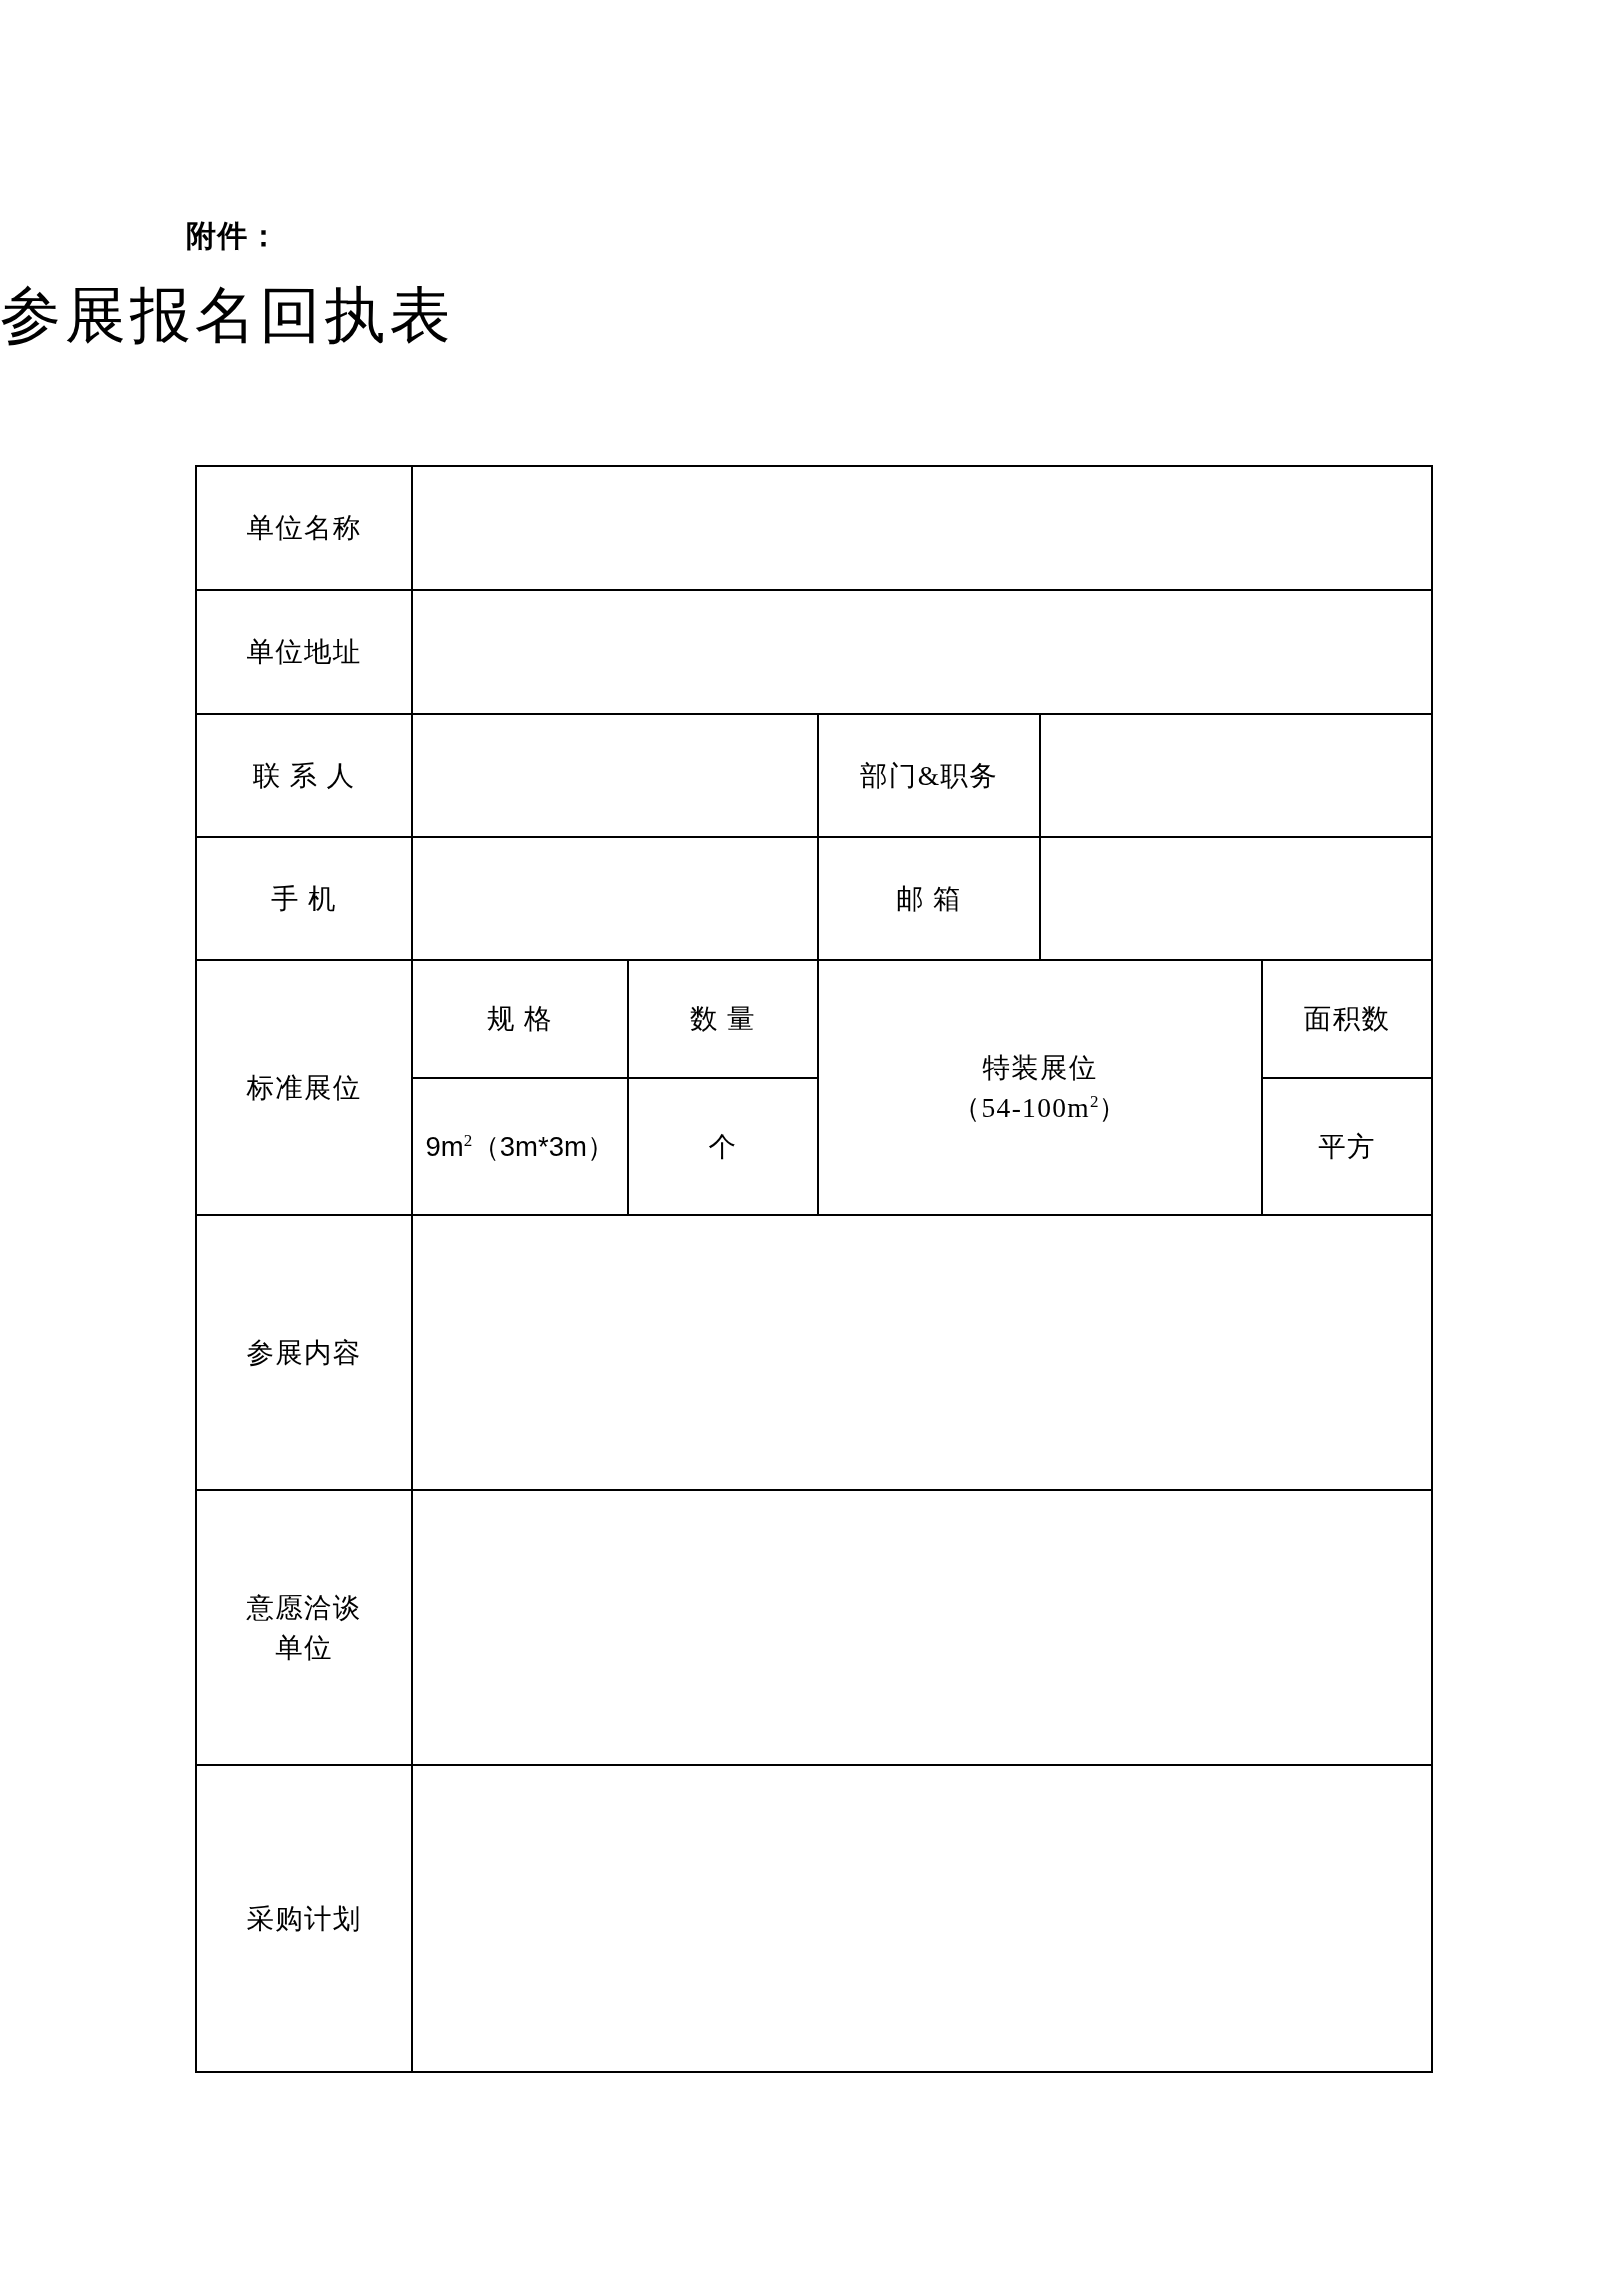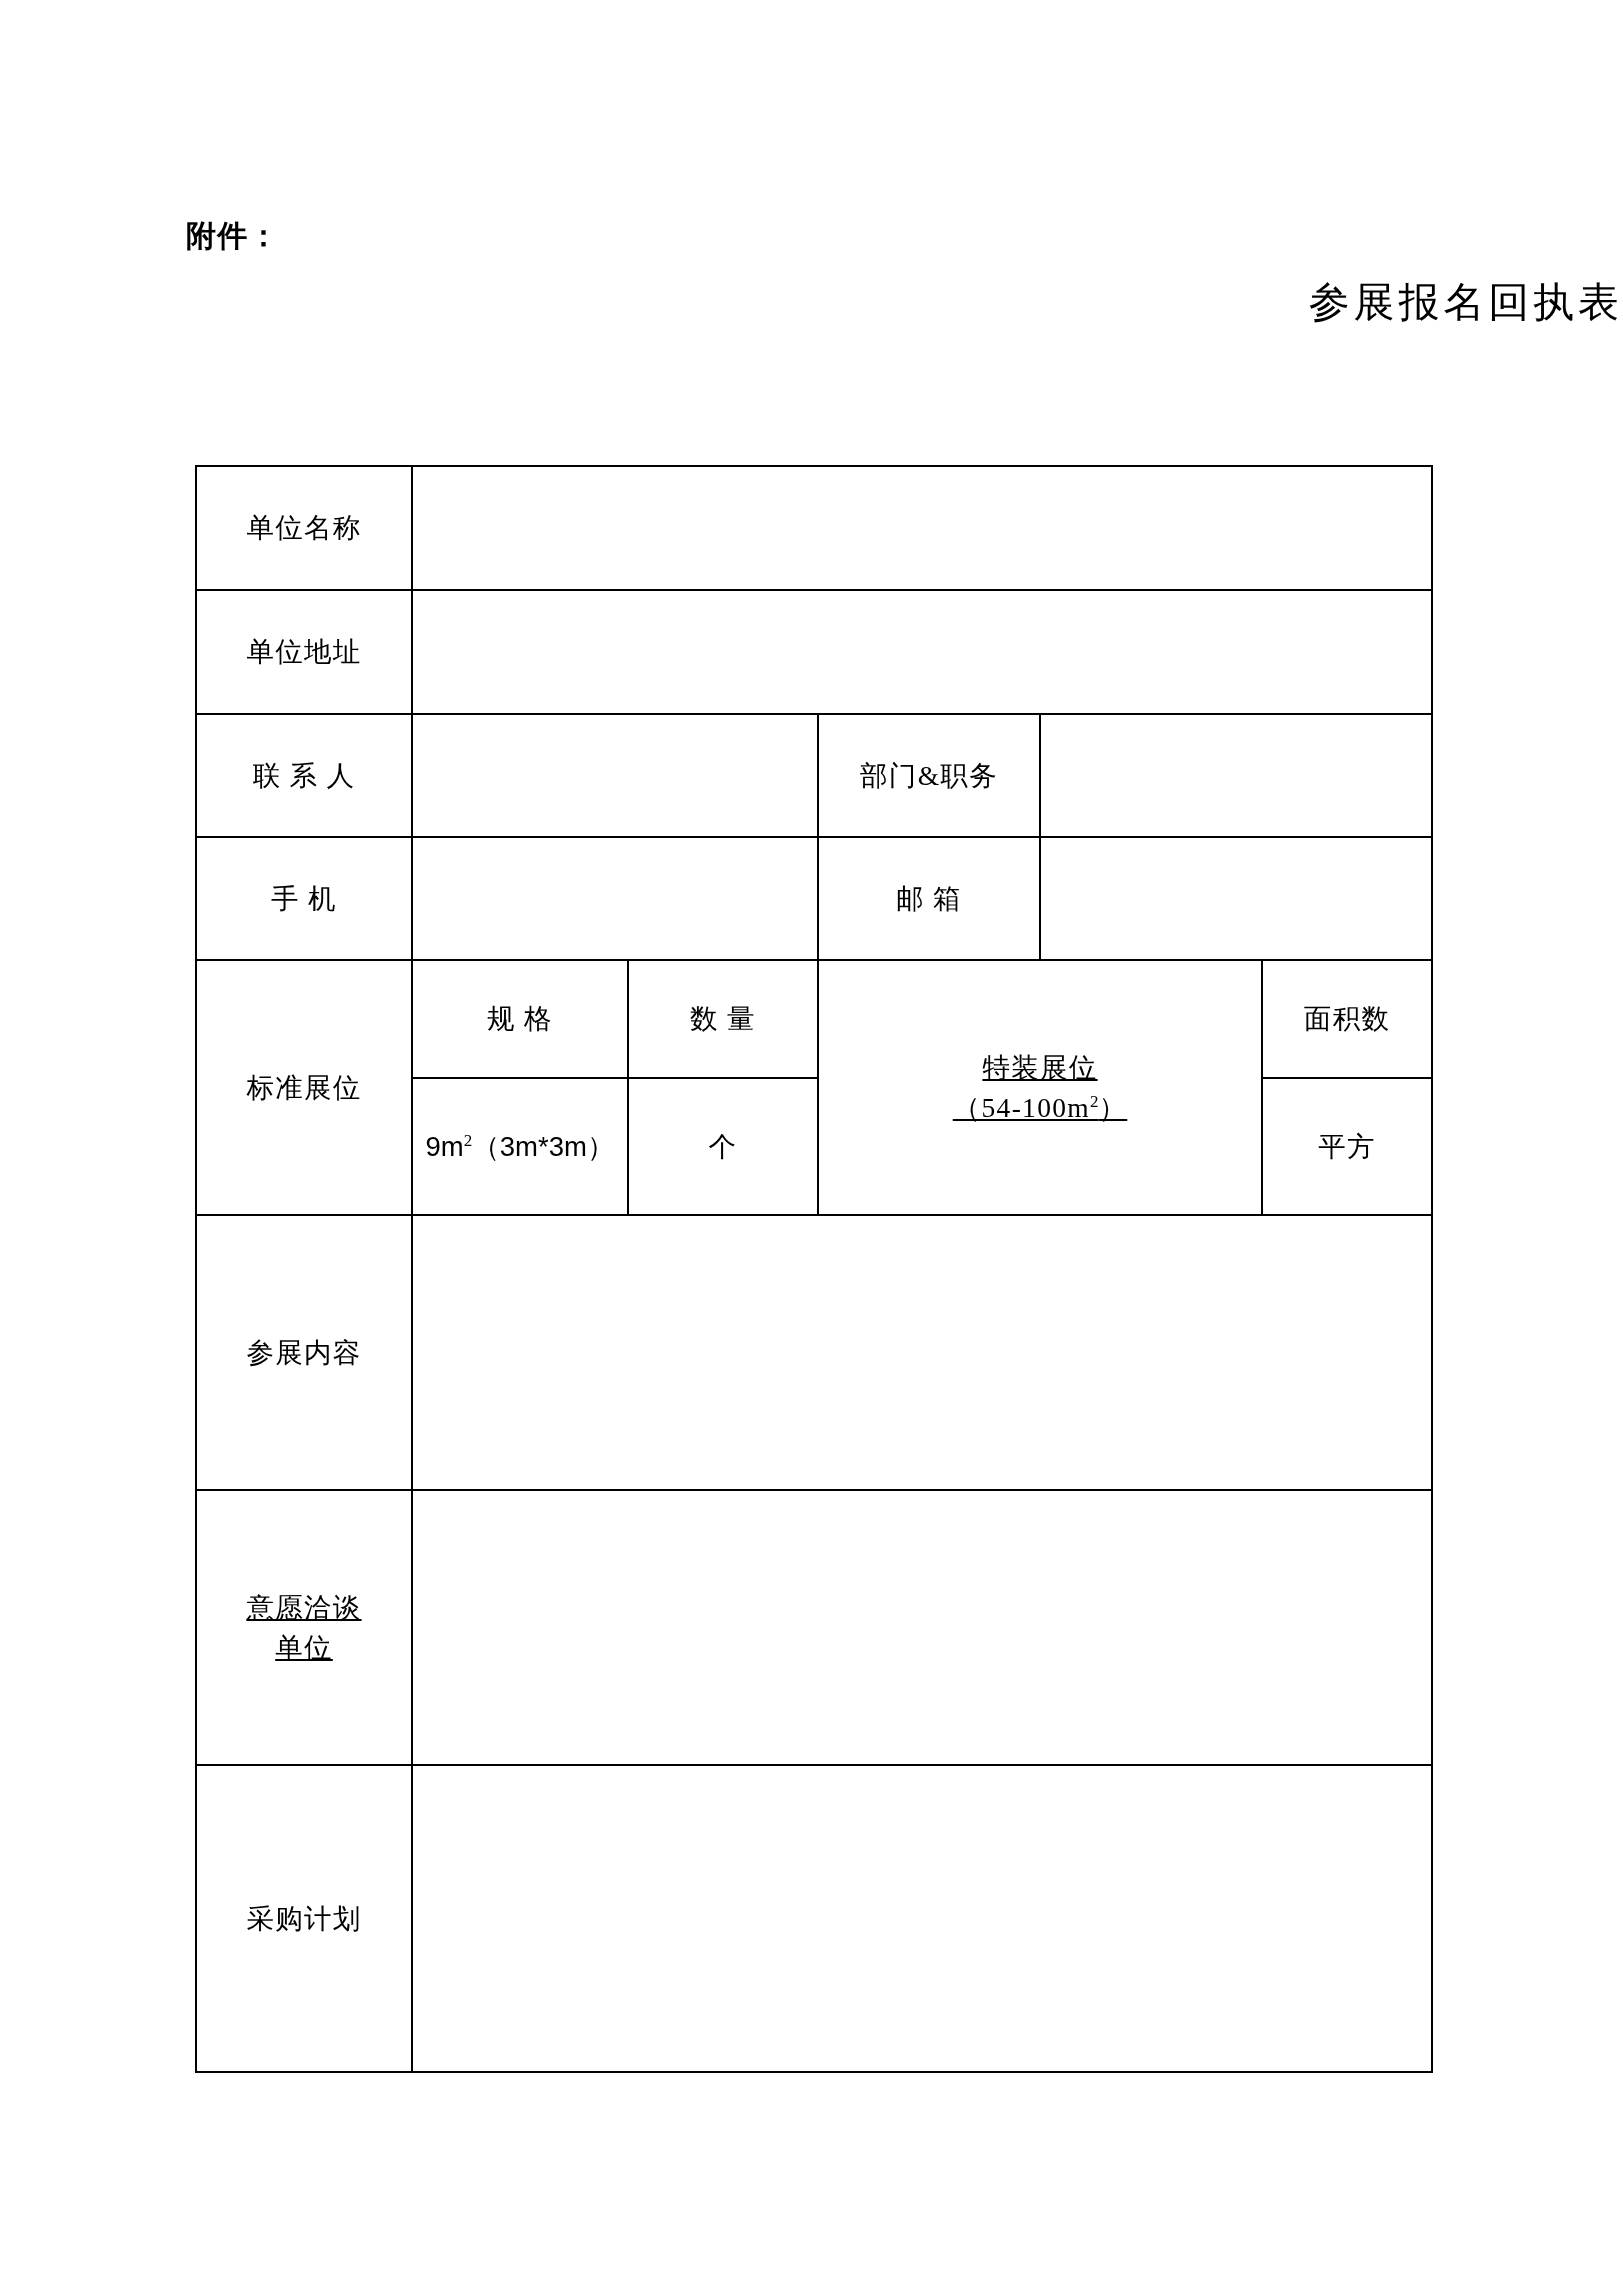--- a/index.html
+++ b/index.html
@@ -28,22 +28,22 @@
     font-family: "Liberation Sans", "DejaVu Sans", sans-serif;
     font-weight: bold;
     font-size: 30px;
     letter-spacing: 1.3px;
   }
   .doc-title {
     position: absolute;
     left: 0;
     top: 275px;
     width: 1623px;
-    text-align: right;
-    font-size: 41px;
+    text-align: left;
+    font-size: 61px;
     letter-spacing: 3.9px;
     font-family: "Liberation Serif", "DejaVu Serif", serif;
   }
   table.form {
     position: absolute;
     left: 195px;
     top: 465px;
     width: 1237px;
     border-collapse: collapse;
     table-layout: fixed;
@@ -76,21 +76,20 @@
     padding-left: 13px;
   }
   .blank-cell { }
   sup {
     font-size: 0.62em;
     vertical-align: super;
     letter-spacing: 0;
   }
   .two-line {
     line-height: 1.45;
-    text-decoration: underline;
   }
   .mono-num {
     font-family: Liberation Sans, sans-serif;
     letter-spacing: 0;
   }
 </style>
 </head>
 <body>
 
 <div class="page">

